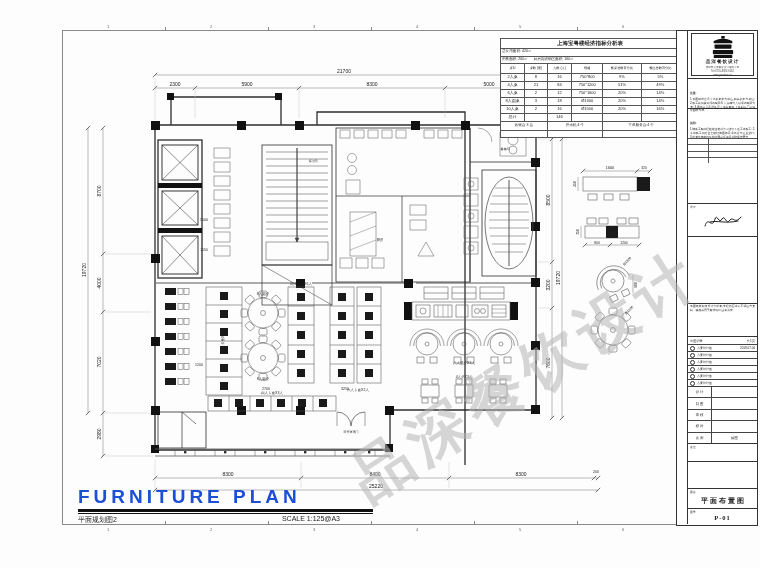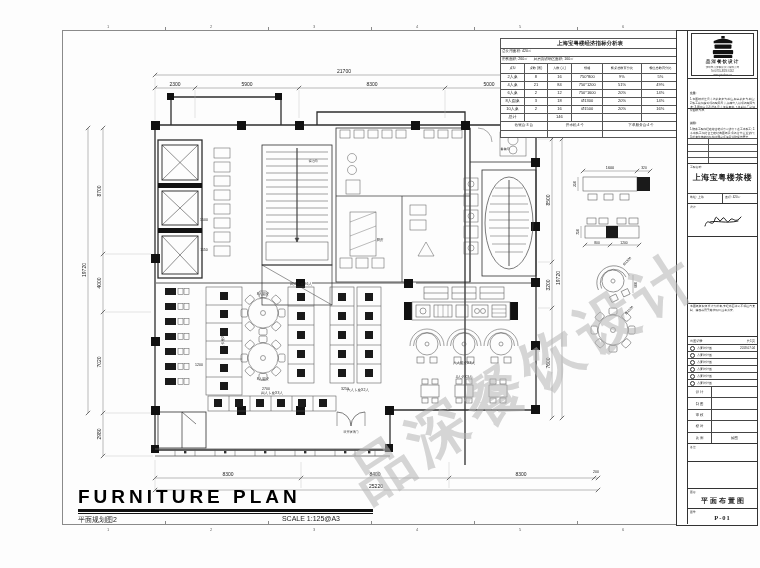--- a/index.html
+++ b/index.html
@@ -35,21 +35,21 @@
   .rev-date{margin-left:auto;}
   .field-row{position:absolute;left:0;width:100%;height:11.4px;border-top:0.5px solid #444;
              display:flex;box-sizing:border-box;font-size:3.4px;}
   .field-row .fl{width:24px;border-right:0.5px solid #444;display:flex;align-items:center;
                  justify-content:center;box-sizing:border-box;}
   .field-row .fv{flex:1;display:flex;align-items:center;justify-content:center;}
   .blank-row{position:absolute;left:0;width:100%;border-top:0.5px solid #555;box-sizing:border-box;}
   .blank-row .bdiv{position:absolute;left:20px;top:0;bottom:0;width:0.5px;background:#555;}
   
   #plan-title{position:absolute;left:78px;top:486px;width:300px;}
-  #plan-title .big{font-size:19px;font-weight:bold;letter-spacing:4px;color:#000000;white-space:nowrap;}
+  #plan-title .big{font-size:19px;font-weight:bold;letter-spacing:4px;color:#1d4ed8;white-space:nowrap;}
   #plan-title .bar{height:2.5px;background:#111;margin-top:1px;}
   #plan-title .bar2{height:0.8px;background:#111;margin-top:1px;}
   #plan-title .sub{display:flex;justify-content:space-between;width:262px;margin-top:2px;
                    font-size:7px;color:#222;}
   
   #watermark{position:absolute;left:335px;top:452px;transform:rotate(-33deg);transform-origin:0 0;
              font-size:60px;font-weight:bold;letter-spacing:7px;color:#b5b5b5;opacity:0.55;
              font-family:"DejaVu Serif",serif;white-space:nowrap;pointer-events:none;}
   svg text{font-family:"Liberation Sans",sans-serif;fill:#222;}
 </style>
@@ -591,30 +591,20 @@
   <div class="blank-row" style="top:113.25px;height:6.25px;">
         <span class="bdiv"></span>
       </div>
   <div class="blank-row" style="top:119.5px;height:6.25px;">
         <span class="bdiv"></span>
       </div>
   <div class="blank-row" style="top:125.75px;height:6.25px;">
         <span class="bdiv"></span>
       </div>
 
-  <div class="sec" style="top:132px;height:40px;">
-    <div class="lbl" style="padding:1px 2px 0;">工程名称:</div>
-    <div style="font-size:8px;font-weight:bold;text-align:center;margin-top:3px;letter-spacing:0.5px;">上海宝粤楼茶楼</div>
-    <div style="position:absolute;left:0;bottom:0;width:100%;height:9px;border-top:0.5px solid #444;display:flex;font-size:3px;">
-      <span style="flex:1;border-right:0.5px solid #444;padding:1px 2px;">
-        <span>地址:</span> <span>上海</span></span>
-      <span style="flex:1;padding:1px 2px;">
-        <span>面积:</span> <span>420㎡</span></span>
-    </div>
-  </div>
 
   <div class="sec" style="top:172px;height:33px;">
     <span class="lbl" style="position:absolute;left:2px;top:1px;">设计:</span>
     <svg style="position:absolute;left:14px;top:6px;" width="42" height="22" viewBox="0 0 42 22">
       <path d="M3 16 C6 5 10 20 13 9 C15 3 17 15 20 9 C23 4 24 16 28 10 C31 6 33 15 39 7 M8 12 C14 10 24 14 36 11" stroke="#222" stroke-width="1" fill="none" stroke-linecap="round"></path>
     </svg>
   </div>
   <div class="sec" style="top:205px;height:67px;"></div>
 
   <div class="sec" style="top:272px;height:33px;padding:1px 2px;">

